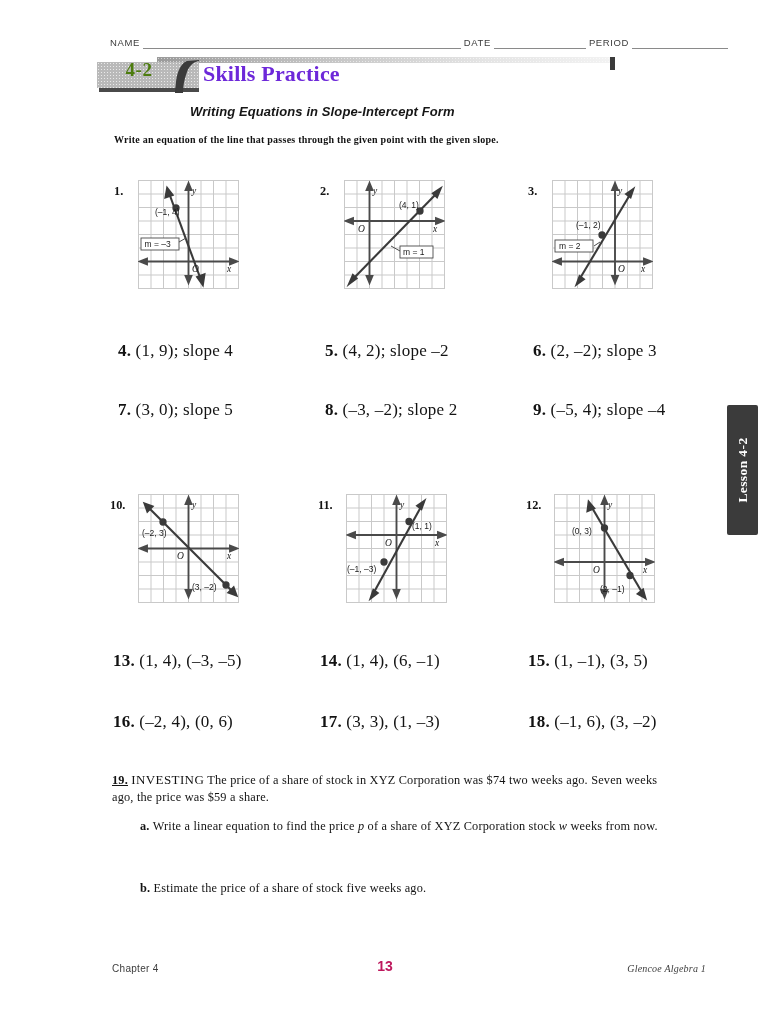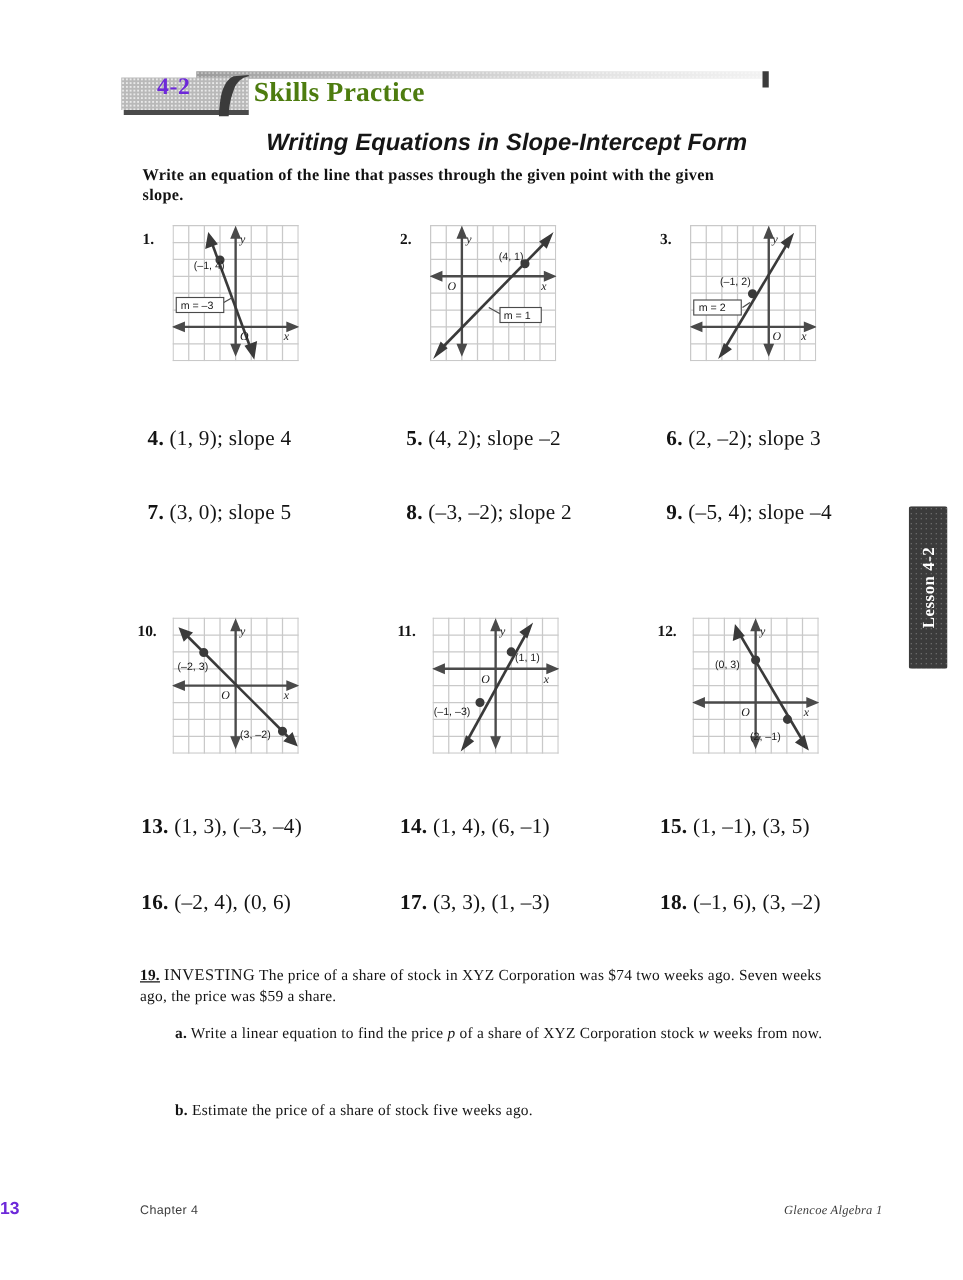--- a/index.html
+++ b/index.html
@@ -81,21 +81,21 @@
   .numbox-text {
     position: absolute;
     left: 0; top: 0;
     width: 102px; height: 26px;
     display: flex;
     align-items: center;
     justify-content: center;
     font-family: "Liberation Serif", serif;
     font-weight: bold;
     font-size: 19px;
-    color: #6d28d9;
+    color: #4d7c0f;
     letter-spacing: 0.5px;
     padding-right: 18px;
     box-sizing: border-box;
   }
   .numbox-underline {
     position: absolute;
     left: 2px; top: 31px;
     width: 100px; height: 4px;
     background: #4a4a4a;
   }
@@ -103,40 +103,40 @@
     position: absolute;
     left: 78px; top: 3px;
     width: 26px; height: 34px;
   }
   .banner-title {
     position: absolute;
     left: 106px; top: 4px;
     font-family: "Liberation Serif", serif;
     font-weight: bold;
     font-size: 22px;
-    color: #4d7c0f;
+    color: #6d28d9;
     letter-spacing: 0.2px;
   }
   .subtitle {
     position: absolute;
-    left: 213px; top: 104px;
+    left: 190px; top: 104px;
     font-family: "Liberation Sans", sans-serif;
     font-weight: bold;
     font-style: italic;
-    font-size: 19px;
+    font-size: 13px;
     color: #161616;
     letter-spacing: 0.1px;
   }
 
   
   .directions {
     position: absolute;
     font-family: "Liberation Serif", serif;
     font-weight: bold;
-    font-size: 13px;
+    font-size: 10px;
     color: #121212;
     line-height: 15.5px;
     letter-spacing: 0.25px;
   }
   #dir1 { left: 114px; top: 132px; width: 480px; }
   #dir2 { left: 114px; top: 458px; width: 520px; }
 
   
   .prow {
     position: absolute;
@@ -211,40 +211,49 @@
     left: 112px; top: 963px;
     font-family: "Liberation Sans", sans-serif;
     font-size: 10px;
     color: #3d3d3d;
     letter-spacing: 0.3px;
   }
   .footer-center {
     position: absolute;
     left: 0; top: 958px;
     width: 770px;
+    text-align: center;
     font-family: "Liberation Sans", sans-serif;
     font-weight: bold;
     font-size: 14px;
-    color: #6d28d9;
+    color: #be185d;
   }
   .footer-right {
     position: absolute;
     right: 64px; top: 963px;
     font-family: Liberation Serif, serif;
     font-style: italic;
     font-size: 10px;
     color: #3d3d3d;
     letter-spacing: 0.2px;
   }
 </style>
 </head>
 <body>
 
 <div class="page">
 
+  <div class="ndp">
+    <span class="lbl">NAME</span>
+    <span class="rule rule-name"></span>
+    <span class="lbl">DATE</span>
+    <span class="rule rule-date"></span>
+    <span class="lbl">PERIOD</span>
+    <span class="rule rule-period"></span>
+  </div>
 
   <div class="banner">
     <div class="banner-topline">
       <div class="banner-topline-dots"></div>
     </div>
     <div class="banner-endcap"></div>
     <div class="numbox"></div>
     <div class="numbox-text">4-2</div>
     <div class="numbox-underline"></div>
     <svg class="swoosh" viewBox="0 0 26 34">
@@ -581,21 +590,21 @@
       <text x="18" y="40" font-family="Liberation Sans, sans-serif" font-size="8.5" fill="#1a1a1a">(0, 3)</text>
       <text x="46" y="98" font-family="Liberation Sans, sans-serif" font-size="8.5" fill="#1a1a1a">(2, –1)</text>
       <text x="39" y="79" font-family="Liberation Serif, serif" font-style="italic" font-size="9.5" fill="#1a1a1a">O</text>
       <text x="89" y="79" font-family="Liberation Serif, serif" font-style="italic" font-size="9.5" fill="#1a1a1a">x</text>
       <text x="54" y="14" font-family="Liberation Serif, serif" font-style="italic" font-size="9.5" fill="#1a1a1a">y</text>
     </svg>
   </div>
 
   <div class="prow" style="left:113px; top:651px;">
     <b>13.</b>
-    <span>(1, 3), (–3, –4)</span>
+    <span>(1, 4), (–3, –5)</span>
   </div>
   <div class="prow" style="left:320px; top:651px;">
     <b>14.</b>
     <span>(1, 4), (6, –1)</span>
   </div>
   <div class="prow" style="left:528px; top:651px;">
     <b>15.</b>
     <span>(1, –1), (3, 5)</span>
   </div>
   <div class="prow" style="left:113px; top:712px;">

